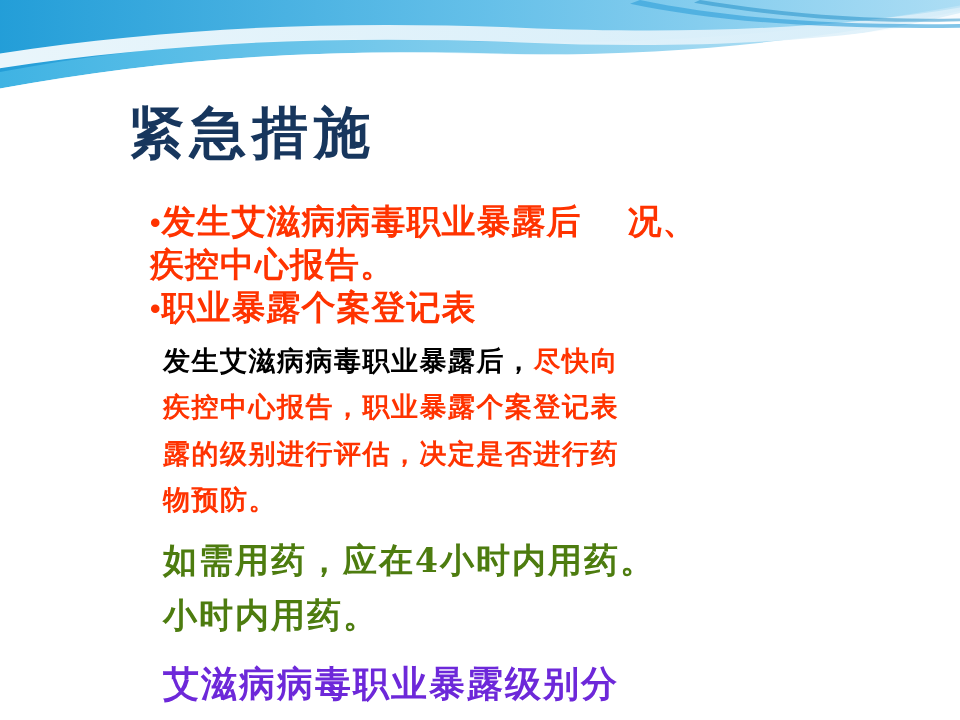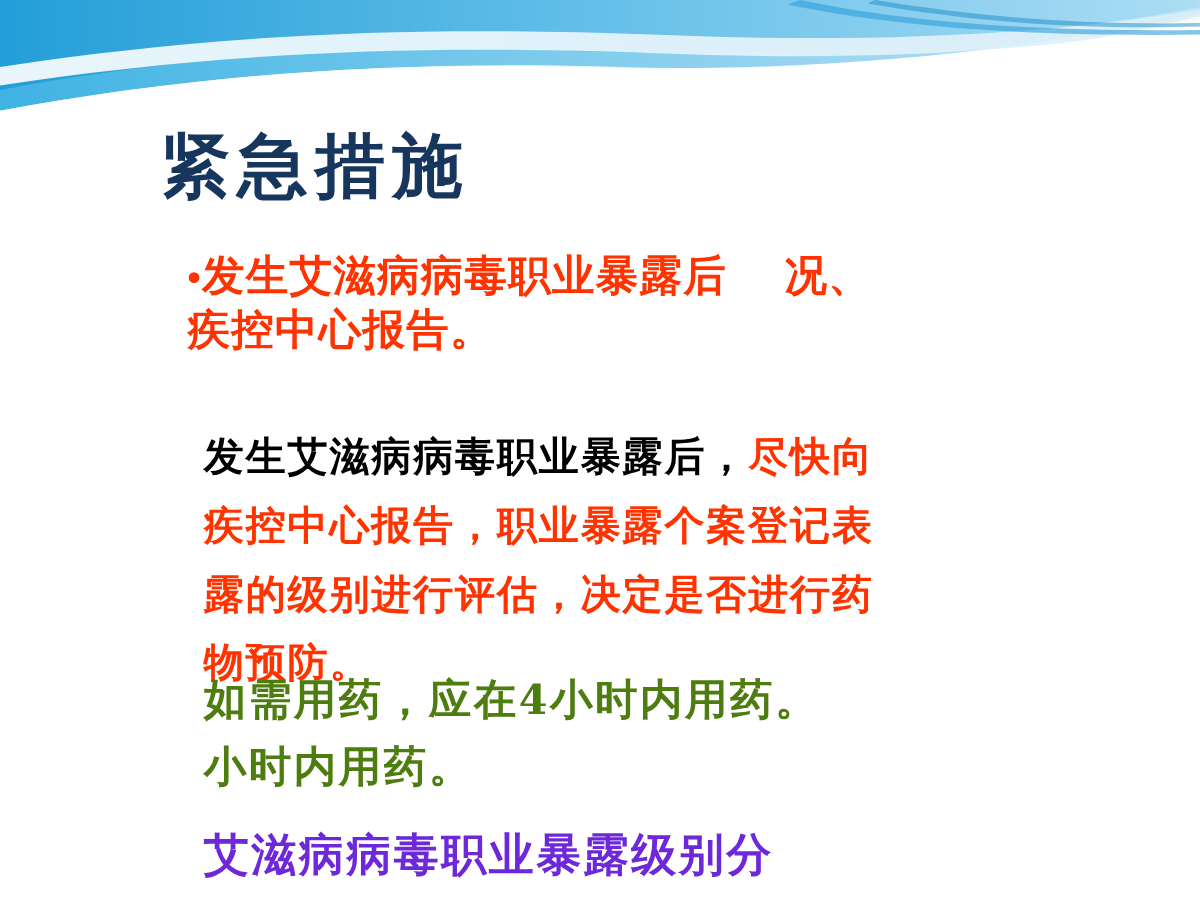--- a/index.html
+++ b/index.html
@@ -63,21 +63,21 @@
   }
   .body-block {
     position: absolute;
     left: 163px;
     top: 338px;
     width: 640px;
   }
   .body-line {
     font-family: "DejaVu Serif", serif;
     font-weight: bold;
-    font-size: 32px;
+    font-size: 27px;
     line-height: 1.72;
     letter-spacing: 1.5px;
     white-space: nowrap;
   }
   .black {
     color: #000000;
   }
   .red {
     color: #FF3300;
   }
@@ -143,20 +143,23 @@
 
   <div class="title">紧急措施</div>
 
   <div class="bullets">
     <div class="bullet-line">
       <span class="dot">•</span><span>发生艾滋病病毒职业暴露后</span><span class="gap"></span><span>况、</span>
     </div>
     <div class="bullet-line">
       <span>疾控中心报告。</span>
     </div>
+    <div class="bullet-line">
+      <span class="dot">•</span><span>职业暴露个案登记表</span>
+    </div>
   </div>
 
   <div class="body-block">
     <div class="body-line">
       <span class="black">发生艾滋病病毒职业暴露后，</span><span class="red">尽快向</span>
     </div>
     <div class="body-line">
       <span class="red">疾控中心报告，职业暴露个案登记表</span>
     </div>
     <div class="body-line">

